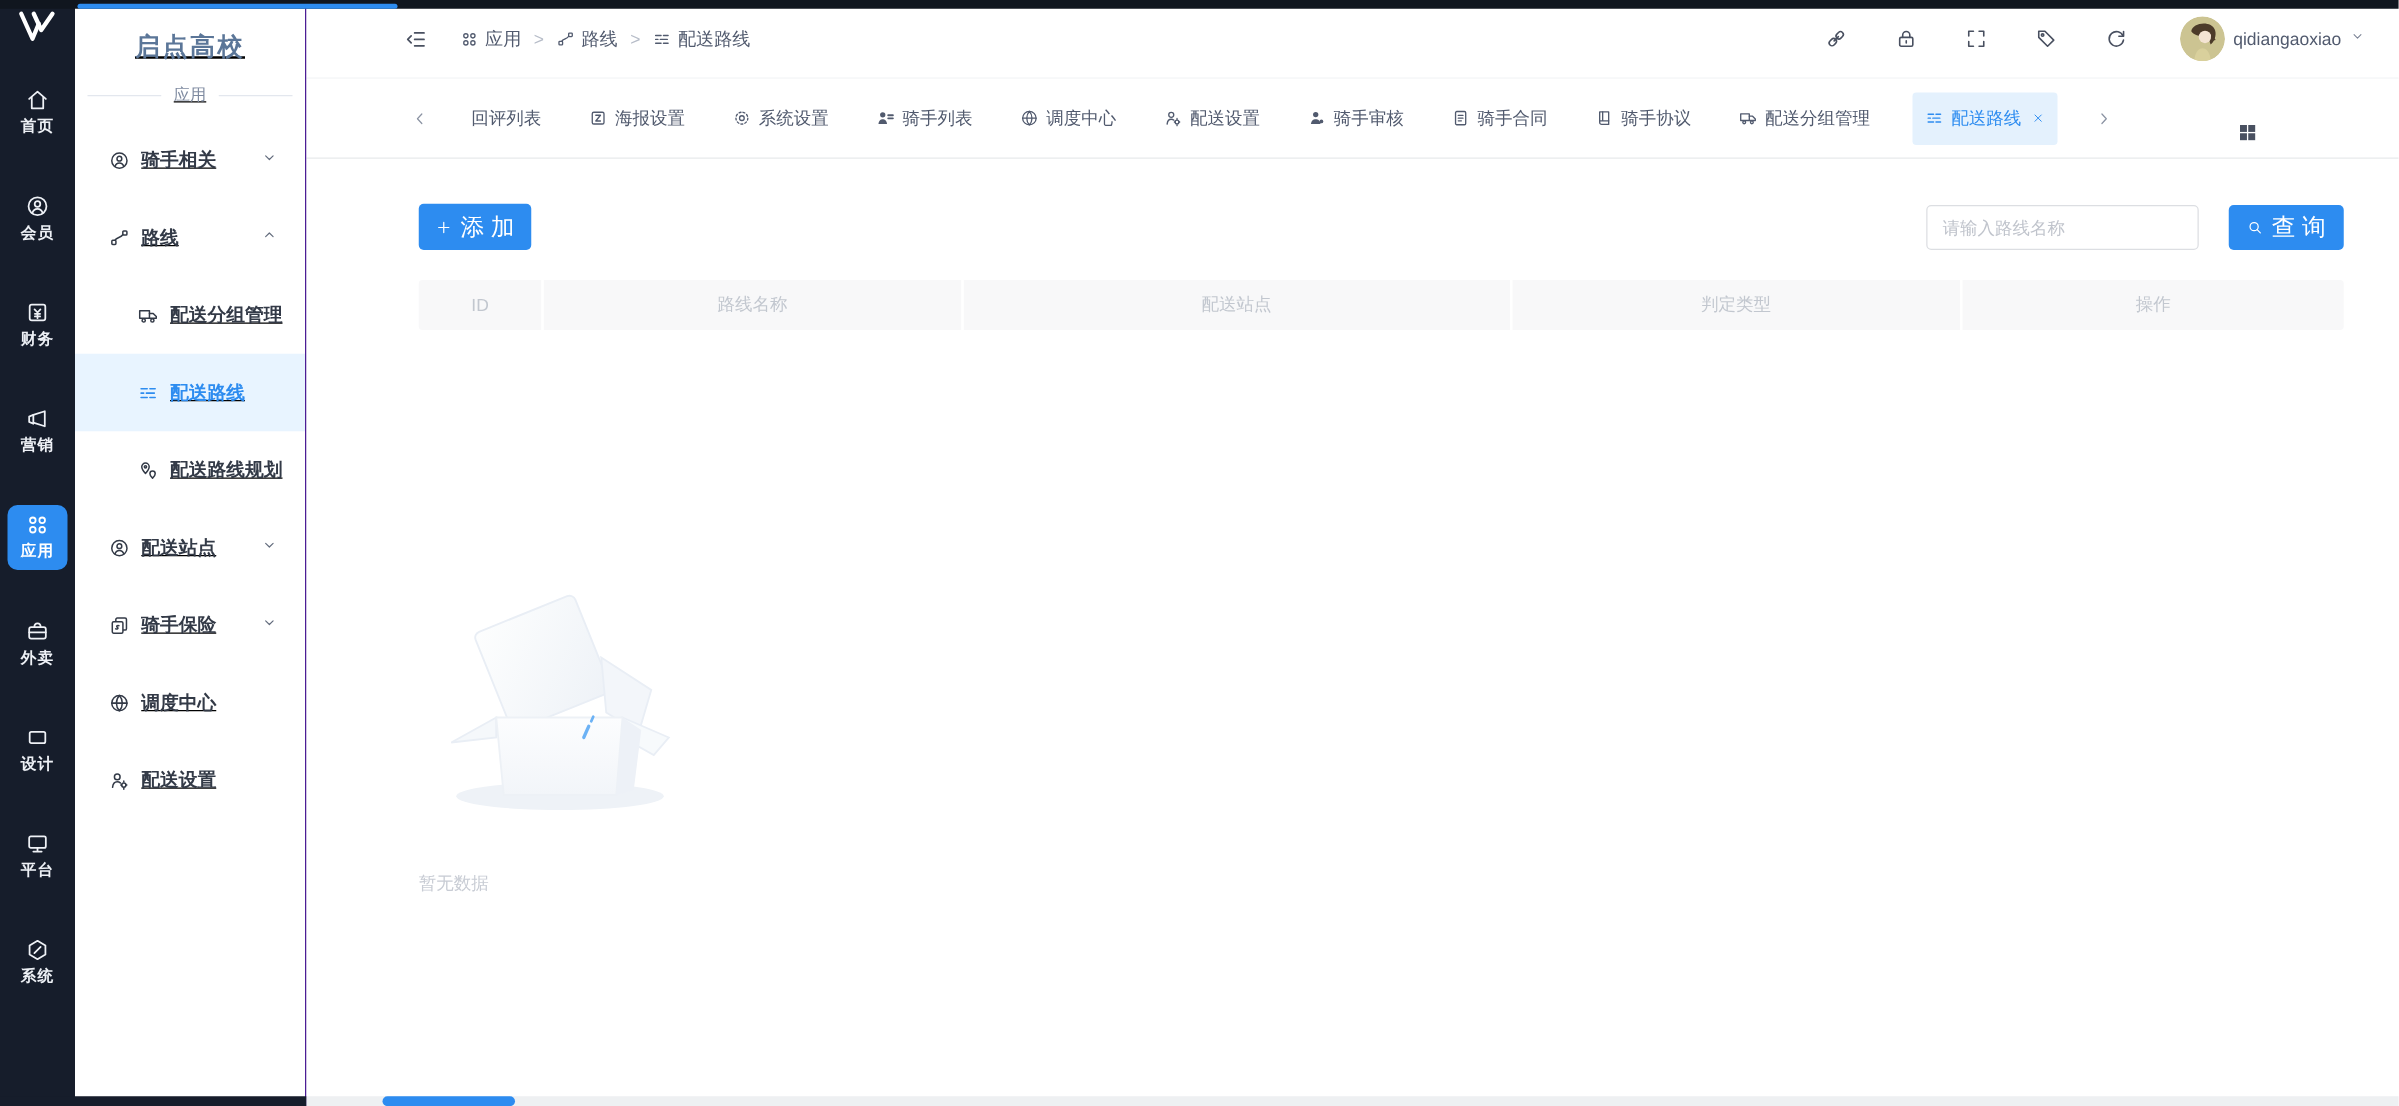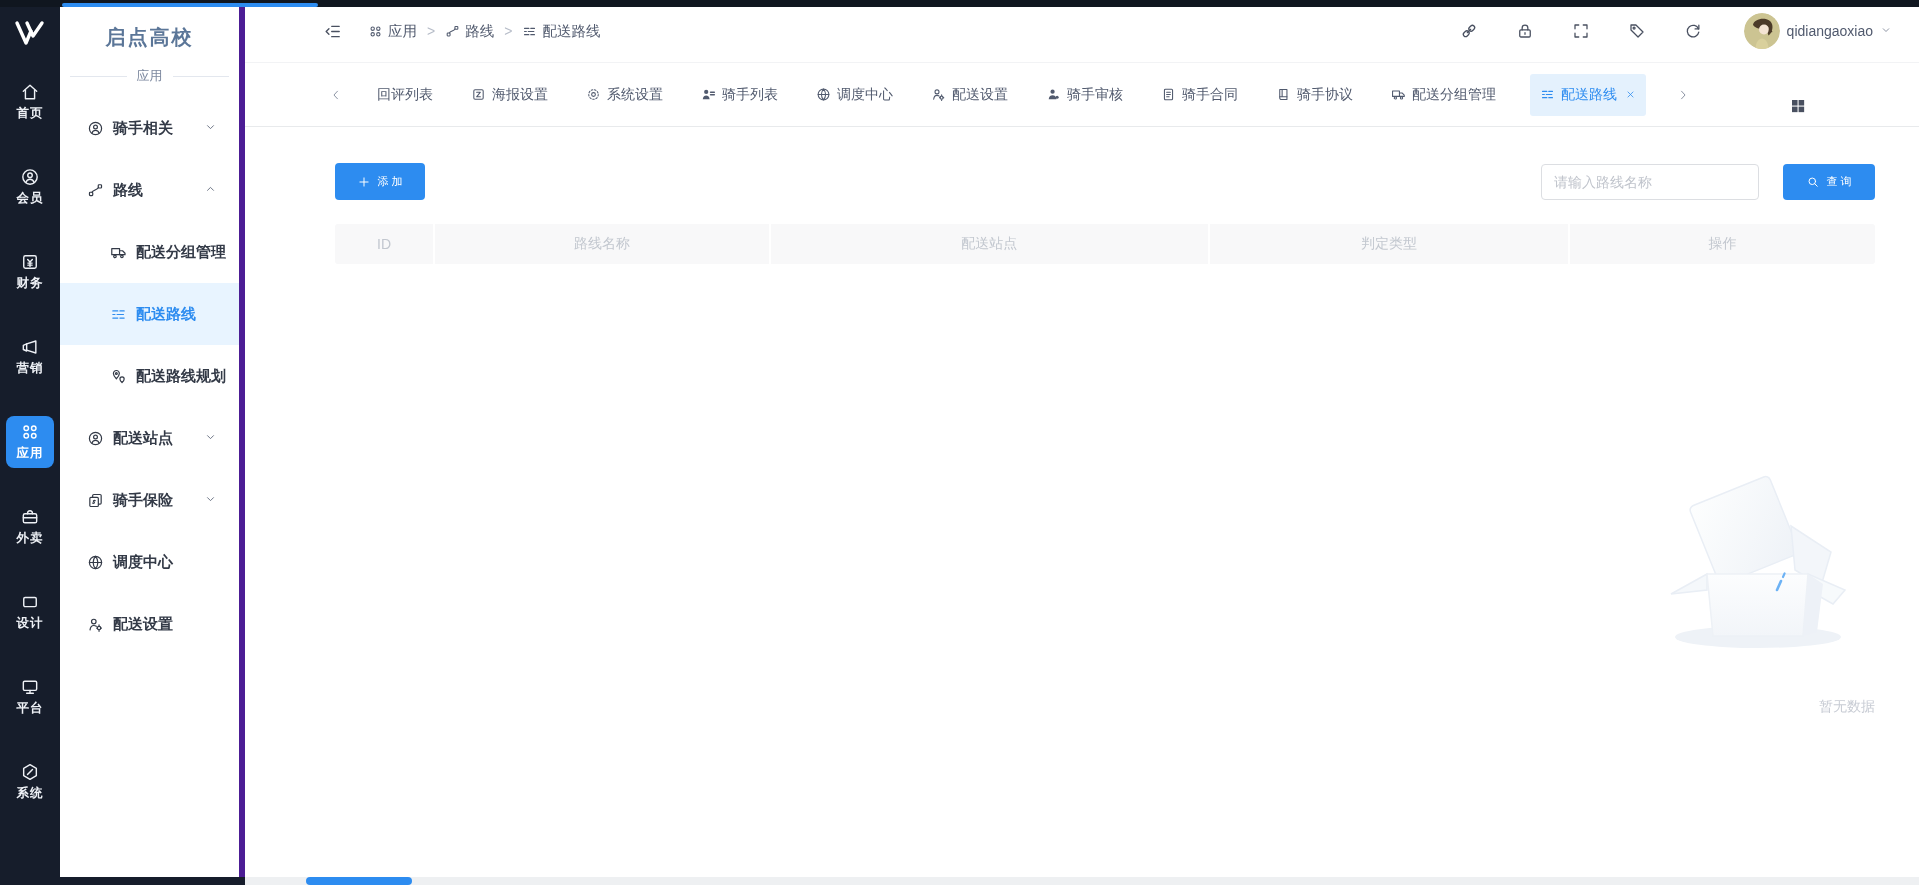--- a/index.html
+++ b/index.html
@@ -5,30 +5,30 @@
   * { margin:0; padding:0; box-sizing:border-box; }
   html,body { width:1919px; height:885px; overflow:hidden;
     font-family:"Liberation Sans","DejaVu Sans",sans-serif; background:#fff; }
   .screen { position:relative; width:1919px; height:885px; display:flex; }
 
   
   .topstrip { position:absolute; top:0; left:0; width:1919px; height:7px; background:#10161f; z-index:30; }
   .topstrip-thumb { position:absolute; left:62px; top:3px; width:256px; height:4px; background:#2d8cf0; border-radius:2px; }
 
   
-  .rail { width:60px; background:#161d2b; display:flex; flex-direction:column; align-items:center; flex-shrink:0; padding-top:16px; z-index:5; }
+  .rail { width:60px; background:#161d2b; display:flex; flex-direction:column; align-items:center; flex-shrink:0; padding-top:4px; z-index:5; }
   .logo { width:34px; height:34px; margin-bottom:26px; display:flex; align-items:center; justify-content:center; }
   .rail-list { display:flex; flex-direction:column; align-items:center; gap:33px; width:100%; }
   .rail-item { display:flex; flex-direction:column; align-items:center; gap:3px; color:#eef1f6; cursor:pointer; width:48px; padding:6px 0; border-radius:8px; }
   .rail-item .ic { width:20px; height:20px; }
   .rail-label { font-size:12.5px; font-weight:700; letter-spacing:1px; }
   .rail-item.active { background:#2d8cf0; color:#fff; }
 
   
-  .sidebar { width:185px; background:#fff; border-right:6px solid #4c1d95; flex-shrink:0; display:flex; flex-direction:column; z-index:4; }
+  .sidebar { width:185px; background:#fff; border-right:1px solid #4c1d95; flex-shrink:0; display:flex; flex-direction:column; z-index:4;text-decoration:underline; }
   .side-title { margin-top:24px; text-align:center; font-size:20px; font-weight:700; color:#5b7698; letter-spacing:2px; }
   .side-section { display:flex; align-items:center; margin:16px 10px 6px; }
   .side-section .line { flex:1; height:1px; background:#e3e7ee; }
   .side-section .sec-label { margin:0 10px; font-size:13px; color:#7e8aa0; }
   .side-menu { margin-top:6px; display:flex; flex-direction:column; }
   .side-item { position:relative; height:62px; display:flex; align-items:center; padding-left:27px; color:#333a47; font-size:15px; font-weight:600; cursor:pointer; }
   .side-item .ic { width:17px; height:17px; margin-right:9px; flex-shrink:0; }
   .side-item.lvl2 { padding-left:50px; }
   .side-item.active { background:#e8f4ff; color:#2d8cf0; }
   .side-caret { position:absolute; right:22px; top:50%; transform:translateY(-50%); color:#636c7d; }
@@ -61,34 +61,34 @@
   .tab .ic { width:15px; height:15px; }
   .tab.active { background:#e4f1fd; color:#2d8cf0; padding:0 10px; border-radius:3px; }
   .tab-close { display:flex; margin-left:2px; }
   .tab-close .ic { width:11px; height:11px; }
   .tab-gridbtn { position:absolute; right:112px; bottom:11px; color:#495060; cursor:pointer; display:flex; }
   .tab-gridbtn .ic { width:18px; height:18px; }
 
   
   .content { flex:1; background:#fff; padding:36px 44px 0 90px; overflow:hidden; }
   .toolbar { display:flex; align-items:center; }
-  .btn { display:inline-flex; align-items:center; justify-content:center; gap:6px; background:#2d8cf0; color:#fff; border:none; border-radius:4px; font-size:11px; cursor:pointer; font-family:inherit; }
+  .btn { display:inline-flex; align-items:center; justify-content:center; gap:6px; background:#2d8cf0; color:#fff; border:none; border-radius:4px; font-size:19px; cursor:pointer; font-family:inherit; }
   .btn .ic { width:14px; height:14px; }
   .btn-add { width:90px; height:37px; }
   .search-input { margin-left:auto; width:218px; height:36px; border:1px solid #dcdee2; border-radius:4px; padding:0 12px; font-size:14px; color:#515a6e; outline:none; font-family:inherit; }
   .search-input::placeholder { color:#c0c4cc; }
   .btn-query { width:92px; height:36px; margin-left:24px; }
 
   .table { margin-top:24px; }
   .thead { display:flex; height:40px; background:#f8f8f9; border-radius:3px; }
   .th { display:flex; align-items:center; justify-content:center; font-size:14px; color:#c2c7cf; border-right:2px solid #fff; }
   .th:last-child { border-right:none; }
   .c0{width:6.5%;} .c1{width:21.8%;} .c2{width:28.5%;} .c3{width:23.4%;} .c4{width:19.8%;}
 
-  .empty { display:flex; flex-direction:column; align-items:flex-end; margin-top:210px; }
+  .empty { display:flex; flex-direction:column; align-items:flex-start; margin-top:210px; }
   .empty-text { margin-top:34px; font-size:14px; color:#c8ccd4; }
 
   
   .hscroll { height:8px; background:#eef0f2; position:relative; }
   .hthumb { position:absolute; left:61px; top:0; width:106px; height:8px; background:#2d8cf0; border-radius:4px; }
   .bottom-dark { position:absolute; bottom:0; left:0; width:245px; height:8px; background:#161d2b; z-index:20; }
 </style>
 </head>
 <body>
 

